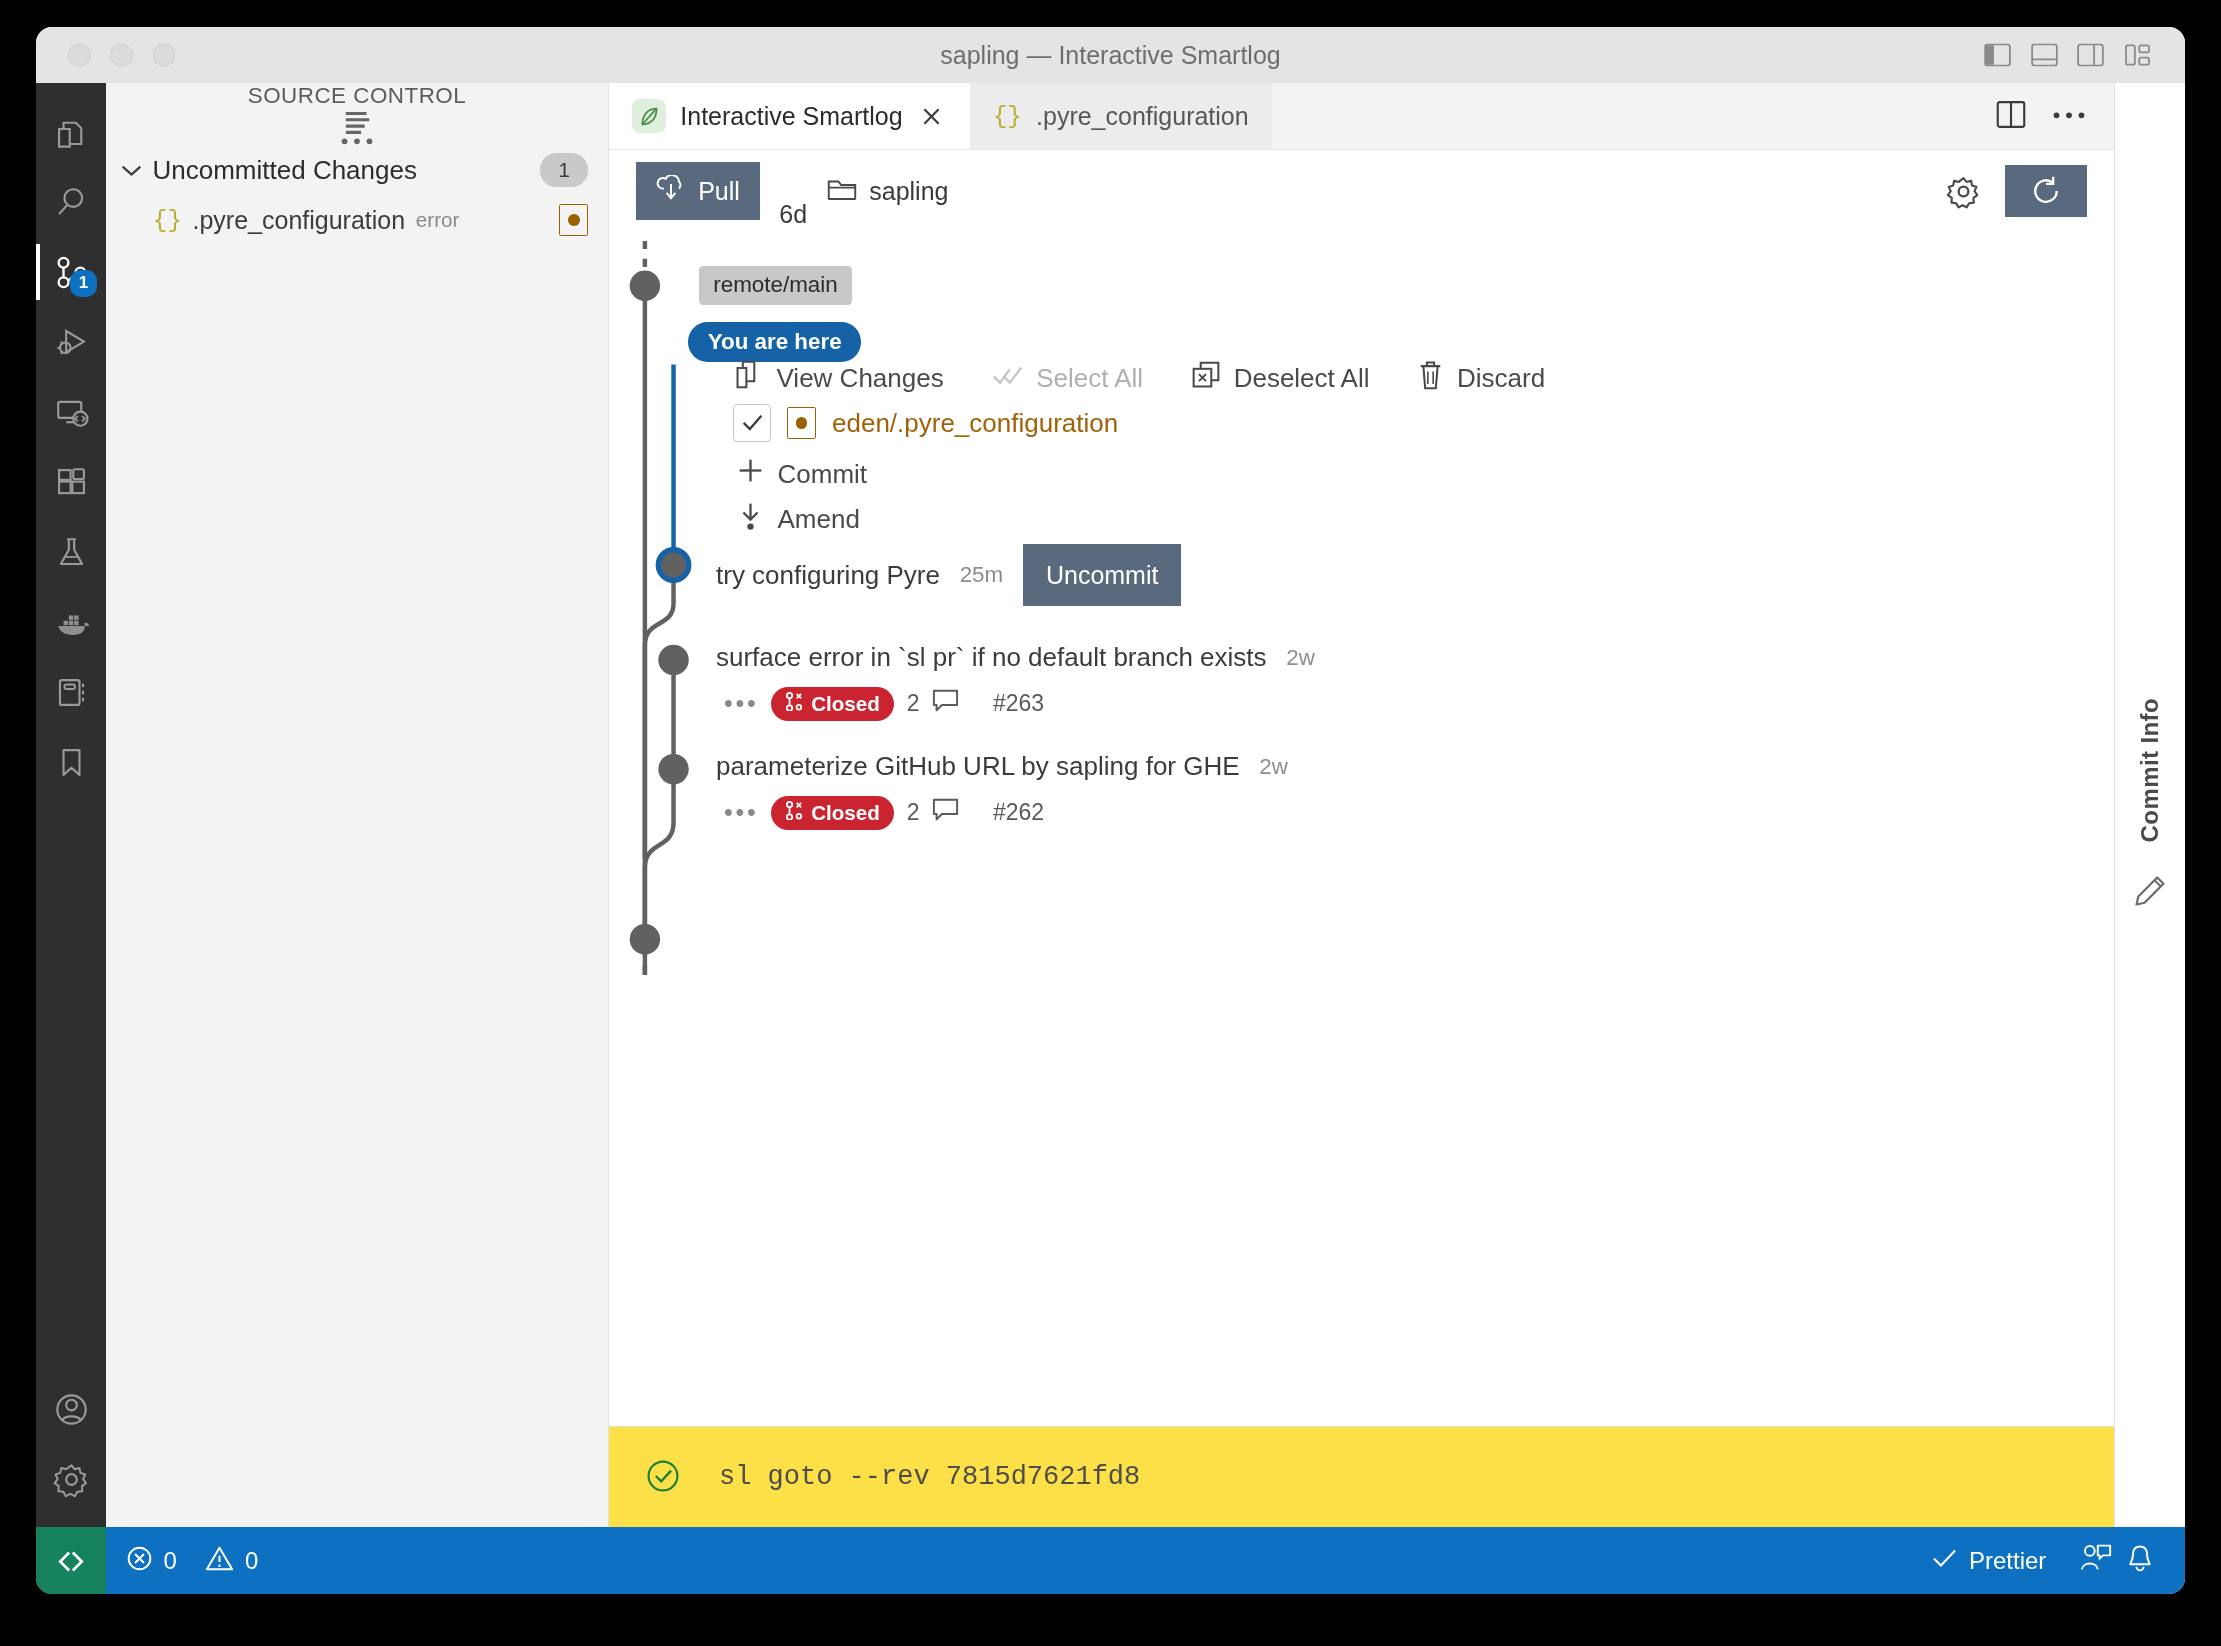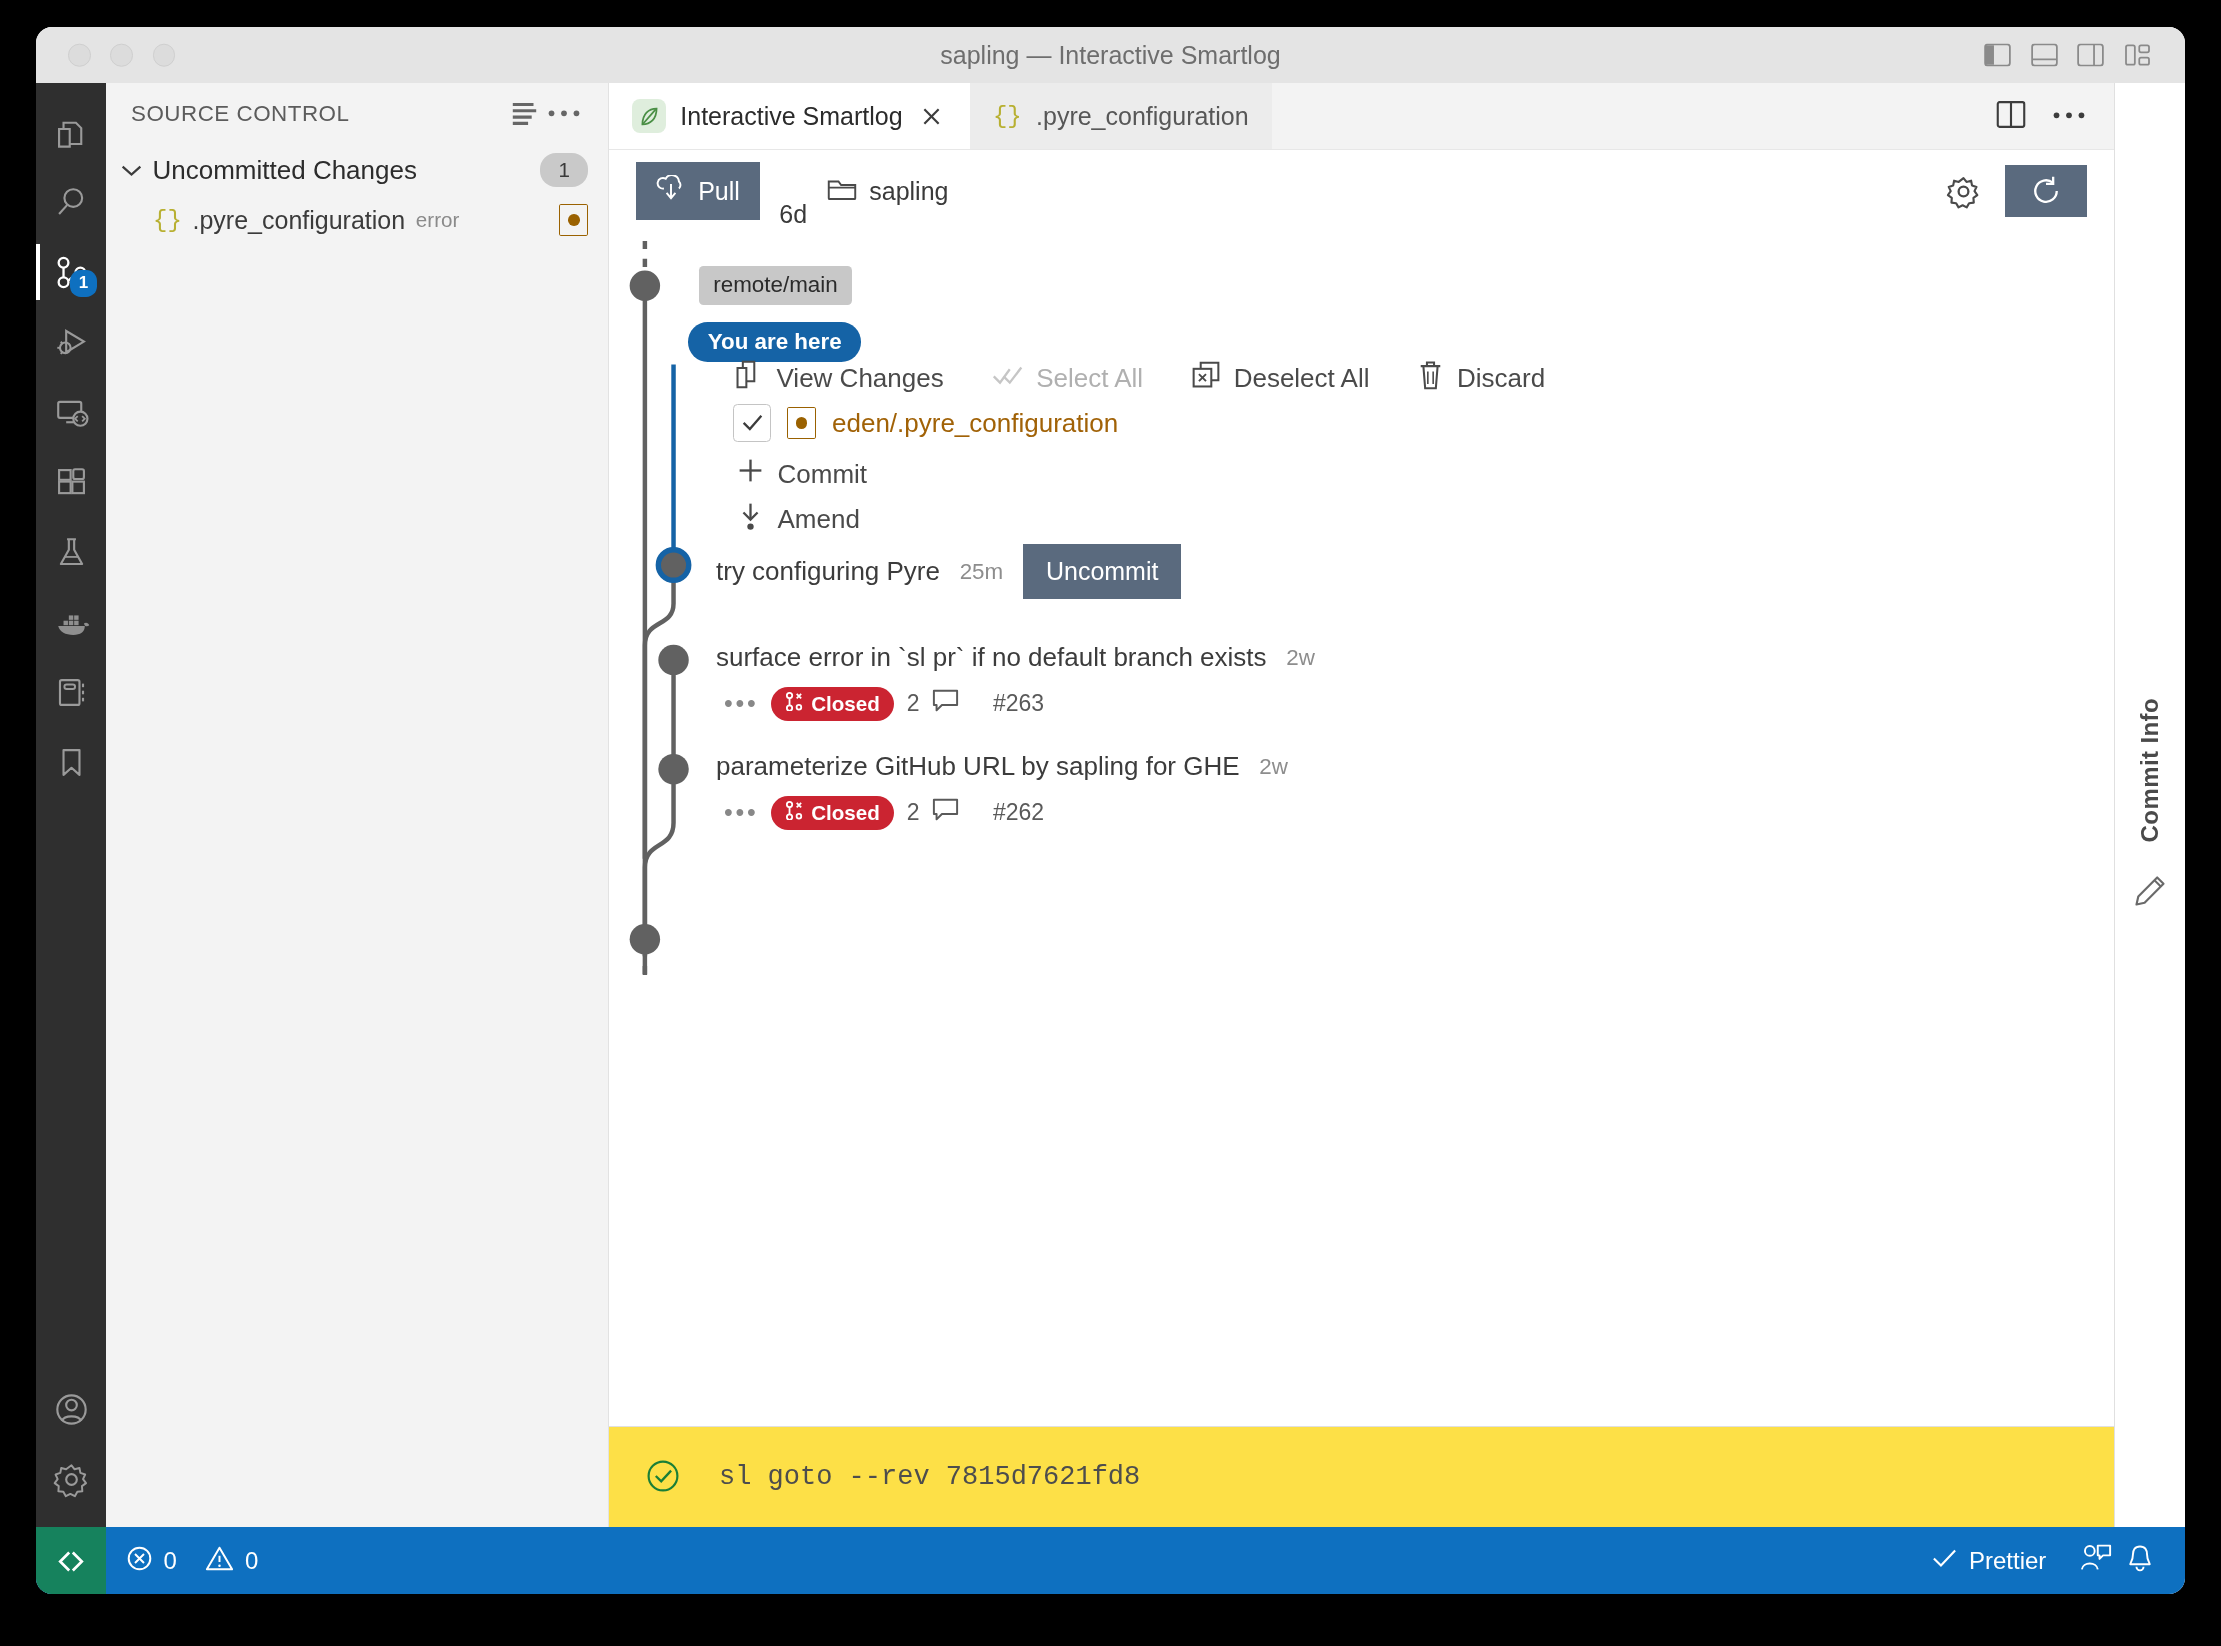--- a/index.html
+++ b/index.html
@@ -43,21 +43,21 @@
   .ab-badge {
     position:absolute; right:9px; bottom:10.7px;
     background:#0e70c0; color:#fff; border-radius:10.7px;
     min-width:27px; height:27px; font-size:17px;
     display:flex; align-items:center; justify-content:center; font-weight:600;
   }
   .ab-spacer { flex:1 1 auto; }
   
   .sidebar { width:502px; background:#f3f3f3; flex:none; border-right:0.9px solid #e2e2e2; }
   .sb-header {
-    height:61px; display:flex; align-items:center; padding:0 25px 0 25px;
+    height:61px; display:flex; align-items:center; padding:0 25px 0 25px;flex-direction:column;
   }
   .sb-title { font-size:22.4px; letter-spacing:0.5px; color:#5c5c5c; flex:1; }
   .sb-icon { width:39px; height:39px; display:flex; align-items:center; justify-content:center; }
   .sb-section {
     display:flex; align-items:center; height:52px; padding:0 19.7px 0 12.5px; gap:9px;
   }
   .sb-section .caret { width:25px; display:flex; justify-content:center; }
   .sb-section .lbl { font-size:26px; color:#2c2c2c; flex:1; }
   .count-pill {
     background:#c9c9c9; color:#3a3a3a; border-radius:16px;
@@ -119,21 +119,21 @@
   .act-dim { color:#b0b0b0; }
   .file-row { display:flex; align-items:center; gap:16px; }
   .checkbox {
     width:36px; height:36px; border:1.8px solid #c4c4c4; border-radius:4.5px;
     display:flex; align-items:center; justify-content:center; background:#fff;
   }
   .file-link { color:#a16207; font-size:26px; }
   .commit-title { font-size:26px; color:#3c3c3c; }
   .commit-age { font-size:22.4px; color:#8d8d8d; }
   .btn-uncommit {
-    background:#5a6a7e; color:#fff; border:none; height:55px; padding:0 23px;
+    background:#5a6a7e; color:#fff; border:none; height:62px; padding:0 23px;
     font-size:25px; font-family:inherit; display:inline-flex; align-items:center;
   }
   .badge-closed {
     background:#cb2431; color:#fff; border-radius:18px; padding:4.5px 14.3px;
     font-size:20.6px; font-weight:bold; display:inline-flex; align-items:center; gap:8px;
   }
   .pr-meta { display:flex; align-items:center; gap:12.5px; font-size:23px; color:#5a5a5a; }
   .dots-3 { letter-spacing:2.7px; color:#888; font-size:25px; }
   
   .cmd-bar {

